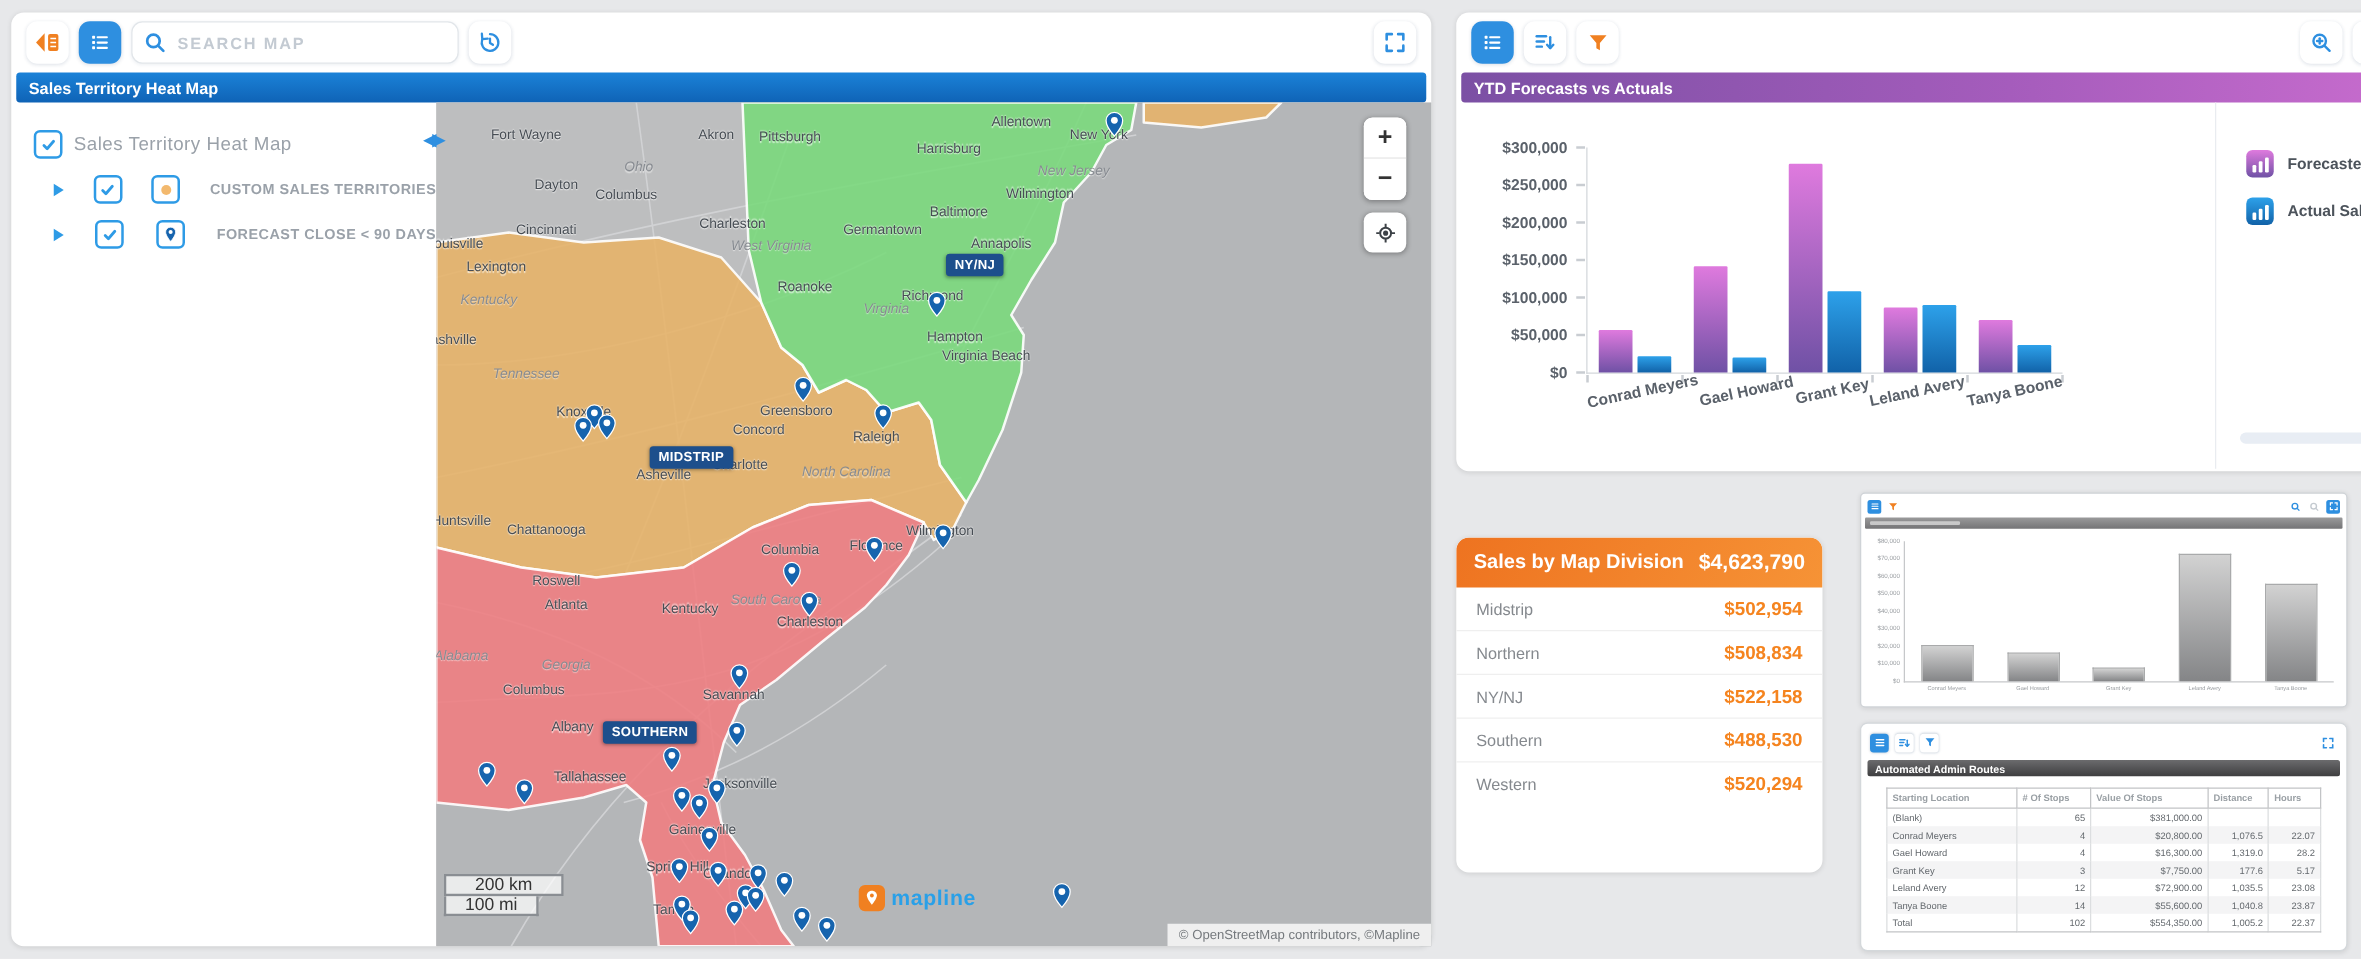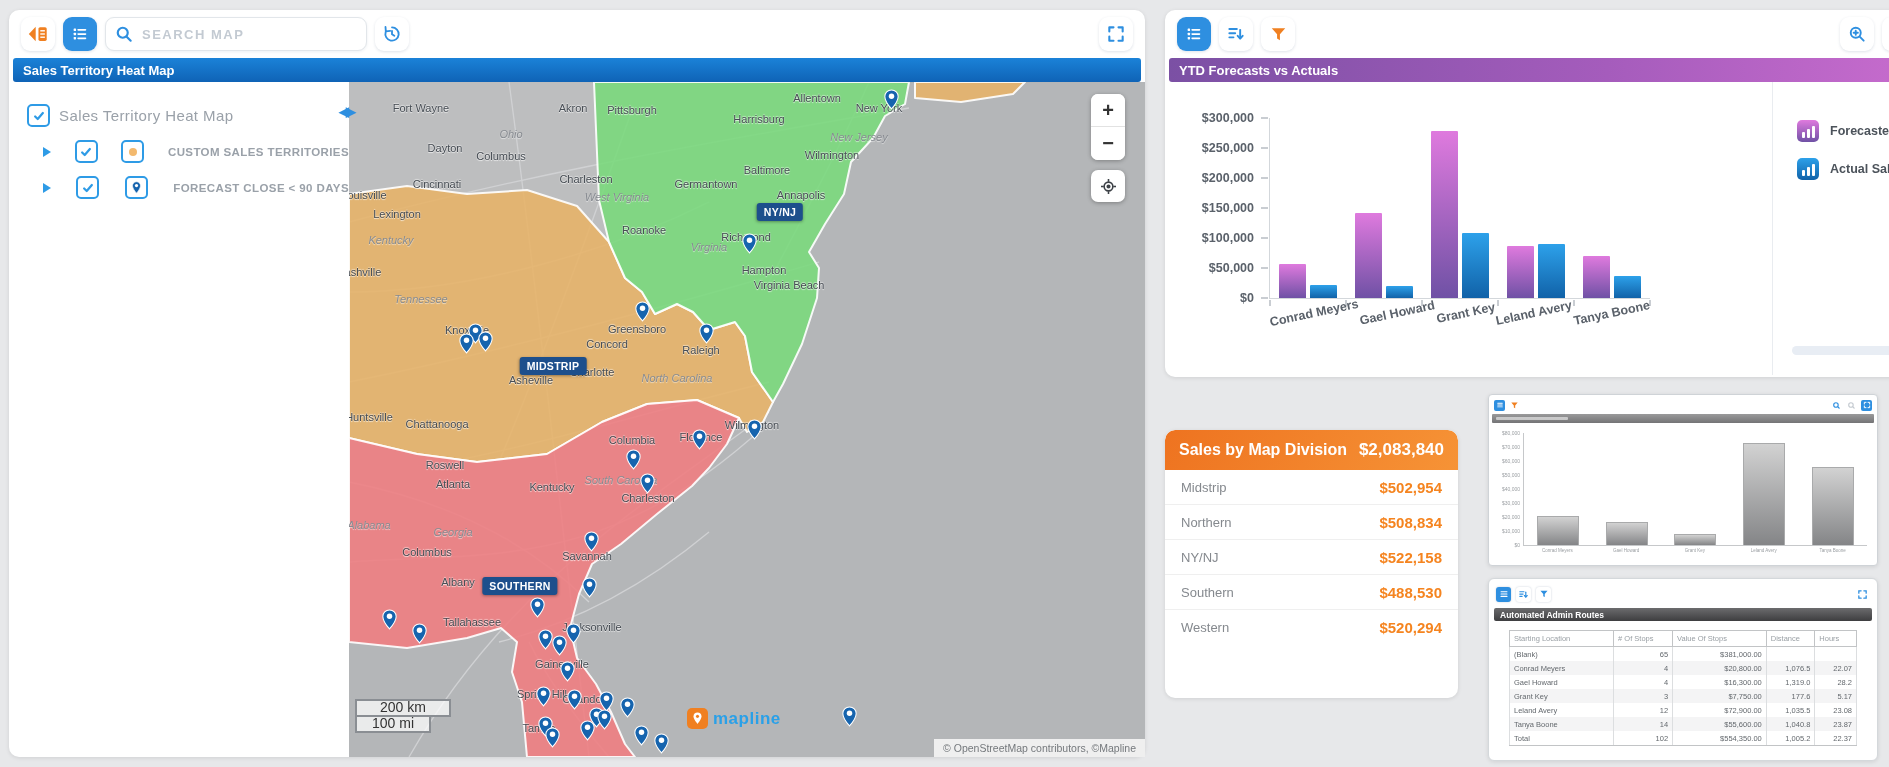--- a/index.html
+++ b/index.html
@@ -105,21 +105,21 @@
   .ticon-mini{width:11px;height:11px;border-radius:2px;display:flex;align-items:center;justify-content:center;}
   
   .routes-card{left:1488px;top:578px;width:390px;height:183px;border:1px solid #d4d8db;border-radius:6px;box-sizing:border-box;}
   .routes-toolbar{display:flex;align-items:center;gap:5px;height:24px;padding:3px 7px 0 7px;}
   .rbtn{width:15px;height:15px;border-radius:3px;background:#fff;border:none;display:flex;align-items:center;
     justify-content:center;box-shadow:0 0 2px rgba(25,60,100,.25);cursor:pointer;padding:0;}
   .rbtn.blue-fill{background:#2e8fe0;}
   .routes-bar{height:13px;margin:2px 5px;background:linear-gradient(180deg,#6b6b6d,#3e3e40);border-radius:2px;
     color:#fff;font-size:8.5px;font-weight:700;display:flex;align-items:center;padding:0 6px;}
   .rtbl{margin:9px 20px;border-collapse:collapse;width:calc(100% - 40px);font-size:7.5px;}
-  .rtbl th{color:#9aa0a5;font-weight:400;text-align:left;border:1px solid #c2c4c6;padding:3px 4px;}
+  .rtbl th{color:#9aa0a5;font-weight:700;text-align:left;border:1px solid #c2c4c6;padding:3px 4px;}
   .rtbl td{color:#63686d;border-left:1px solid #dcdee0;border-right:1px solid #dcdee0;padding:2.5px 4px;}
   .rtbl tr:last-child td{border-bottom:1px solid #c2c4c6;}
   .rtbl tbody tr:nth-child(even){background:#f4f4f5;}
   .rtbl td.num{text-align:right;}
   .fs-corner{margin-left:auto;}
 </style>
 </head>
 <body>
 
 <div class="stage">
@@ -590,21 +590,21 @@
             <span class="ltxt">Actual Sales</span>
           </div>
           <div class="hscroll"></div>
       </div>
     </div>
   </section>
 
   <section class="card sales-card">
     <header class="sales-head">
       <span class="t">Sales by Map Division</span>
-      <span class="v">$2,083,840</span>
+      <span class="v">$4,623,790</span>
     </header>
     <div id="sales-rows">
         <div class="srow">
           <span class="n">Midstrip</span>
           <span class="v">$502,954</span>
         </div>
         <div class="srow">
           <span class="n">Northern</span>
           <span class="v">$508,834</span>
         </div>

